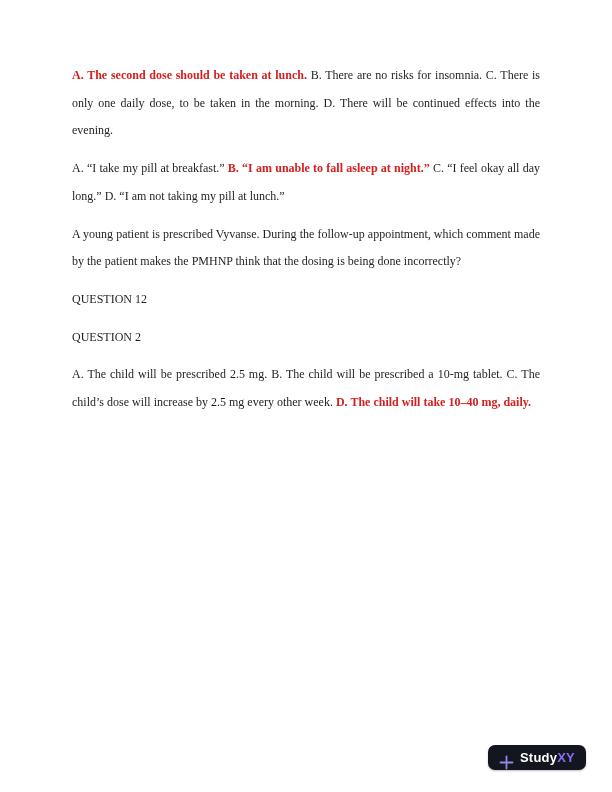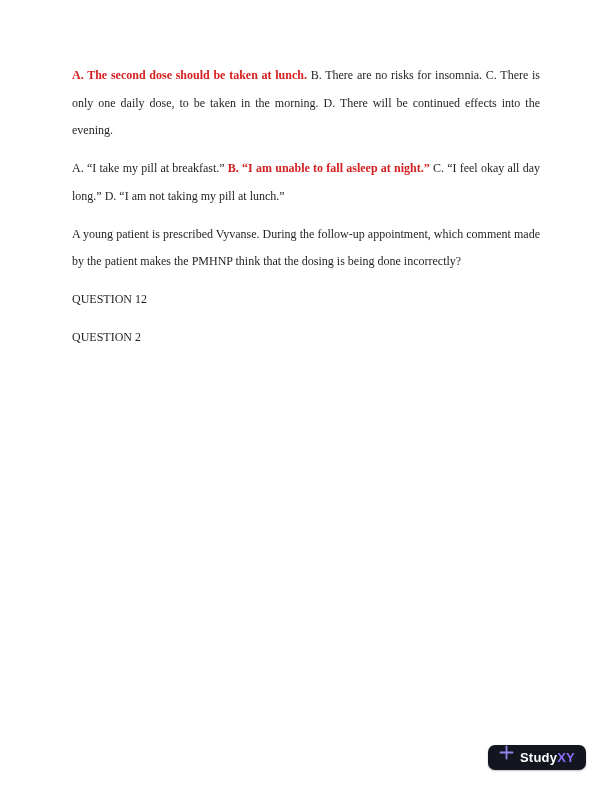--- a/index.html
+++ b/index.html
@@ -31,21 +31,21 @@
   p.para .ans {
     color: #d42020;
     font-weight: bold;
   }
   .logo {
     position: absolute;
     left: 488px;
     top: 745px;
     height: 25px;
     display: flex;
-    align-items: flex-start;
+    align-items: flex-end;
     gap: 6px;
     padding: 0 11px;
     background: #14161f;
     border-radius: 7px;
     font-family: "Liberation Sans", sans-serif;
     font-weight: bold;
     font-size: 13px;
     line-height: 25px;
     box-shadow: 0 1px 2px rgba(0,0,0,0.25);
   }
@@ -79,20 +79,24 @@
       <span>QUESTION 12</span>
     </p>
 
 
 
     <p class="para">
       <span>QUESTION 2</span>
     </p>
 
 
+    <p class="para">
+      <span>A. The child will be prescribed 2.5 mg. B. The child will be prescribed a 10-mg tablet. C. The child’s dose will increase by 2.5 mg every other week. </span>
+      <span class="ans">D. The child will take 10–40 mg, daily.</span>
+    </p>
 
   </div>
 
   <div class="logo">
     <span class="plus-icon">
       <svg width="15" height="15" viewBox="0 0 15 15">
         <line x1="7.5" y1="1.5" x2="7.5" y2="13.5" stroke="#8f86ee" stroke-width="1.8" stroke-linecap="round"></line>
         <line x1="1.5" y1="7.5" x2="13.5" y2="7.5" stroke="#8f86ee" stroke-width="1.8" stroke-linecap="round"></line>
       </svg>
     </span>

